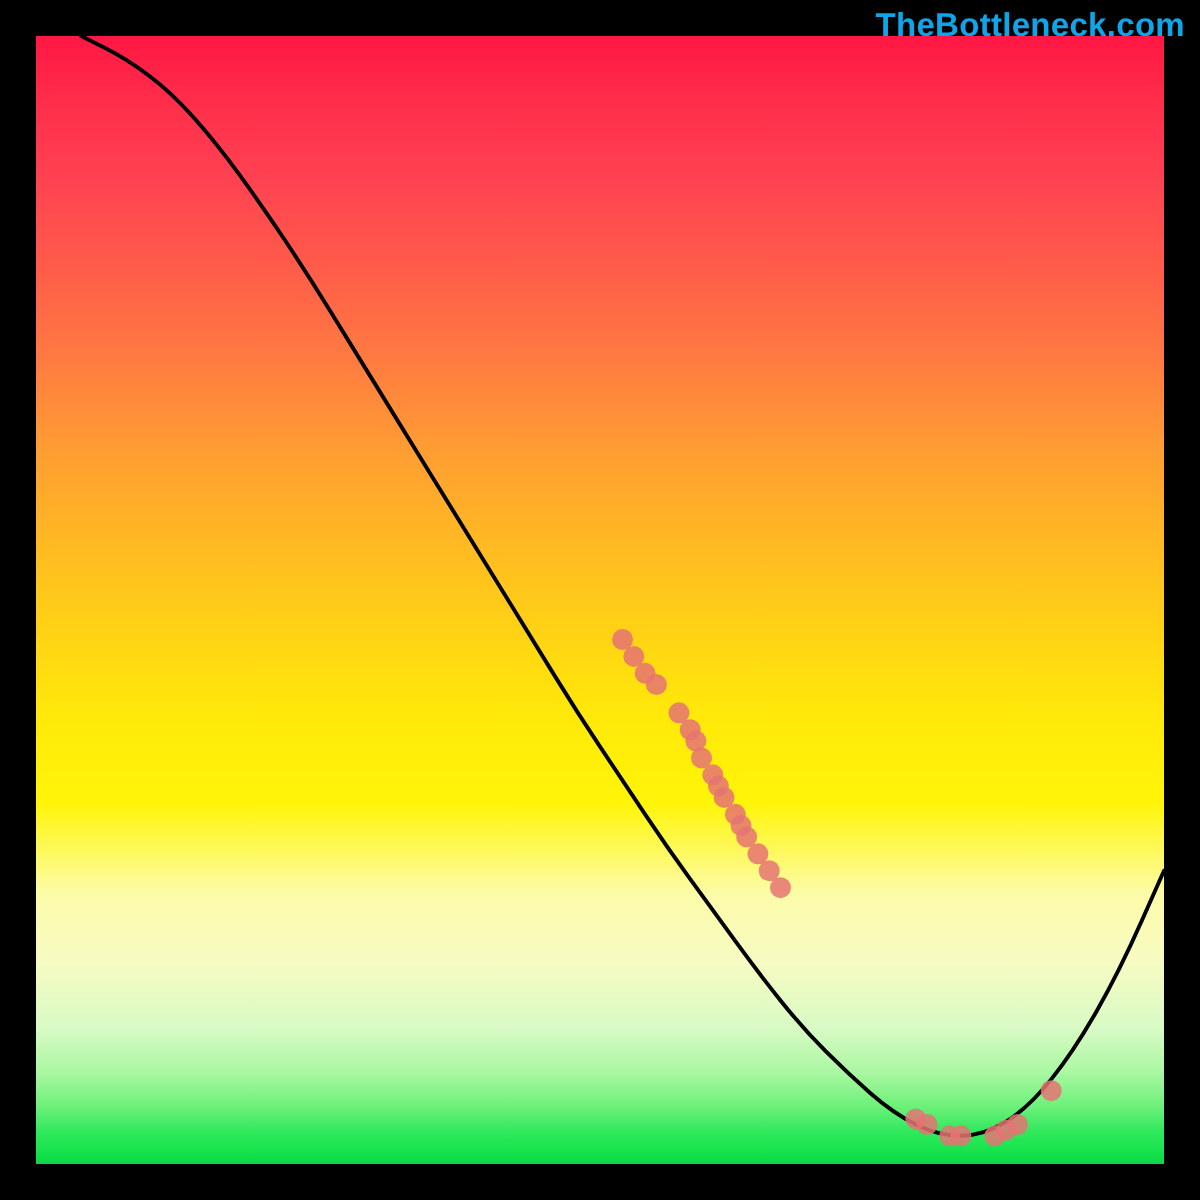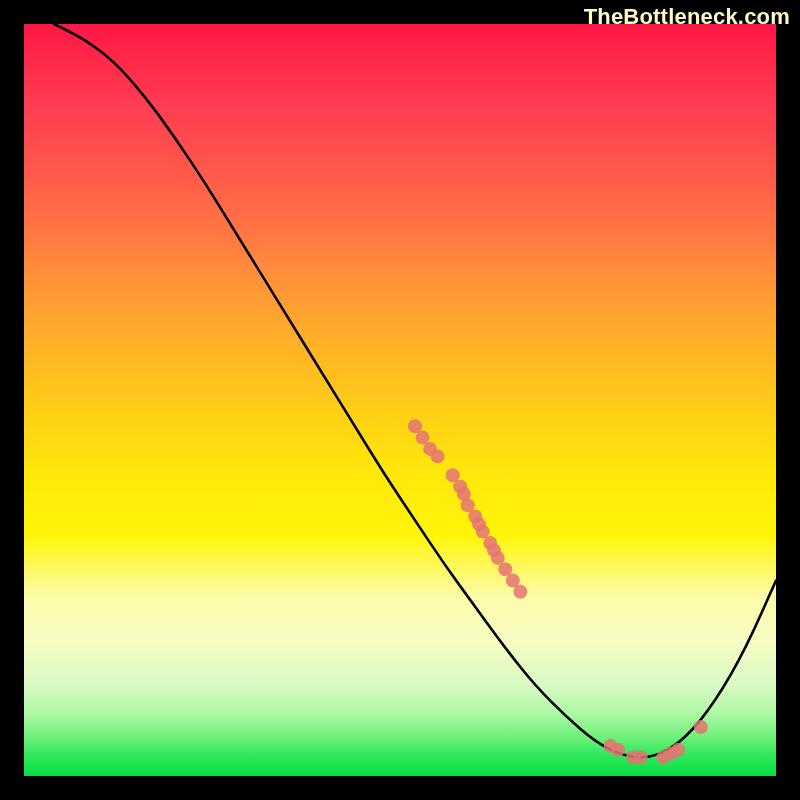--- a/index.html
+++ b/index.html
@@ -37,21 +37,21 @@
       #0cd648 100%
     );
   }
   .watermark {
     position: absolute;
     top: 4px;
     right: 10px;
     font-family: Arial, Helvetica, sans-serif;
     font-size: 22px;
     font-weight: bold;
-    color: #fef9c3;
+    color: #0ea5e9;
     letter-spacing: 0.2px;
   }
   svg.curve {
     position: absolute;
     left: 0;
     top: 0;
     width: 752px;
     height: 752px;
   }
 </style>

